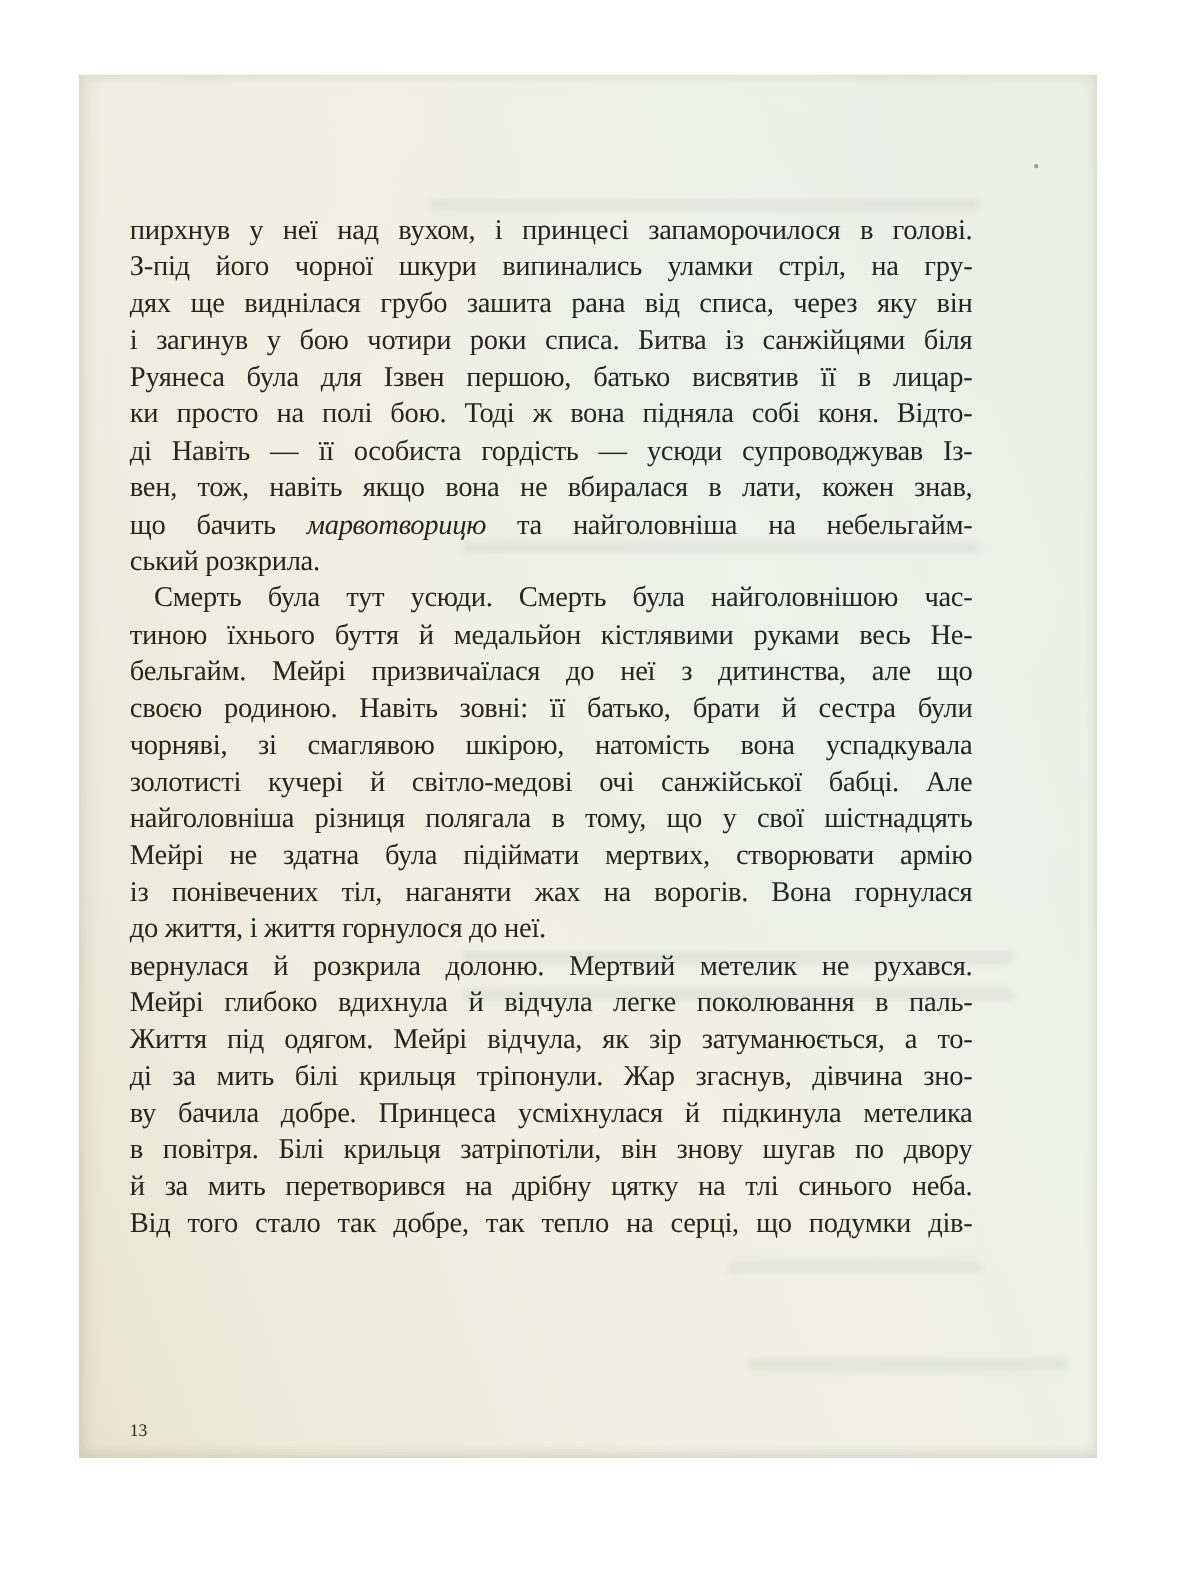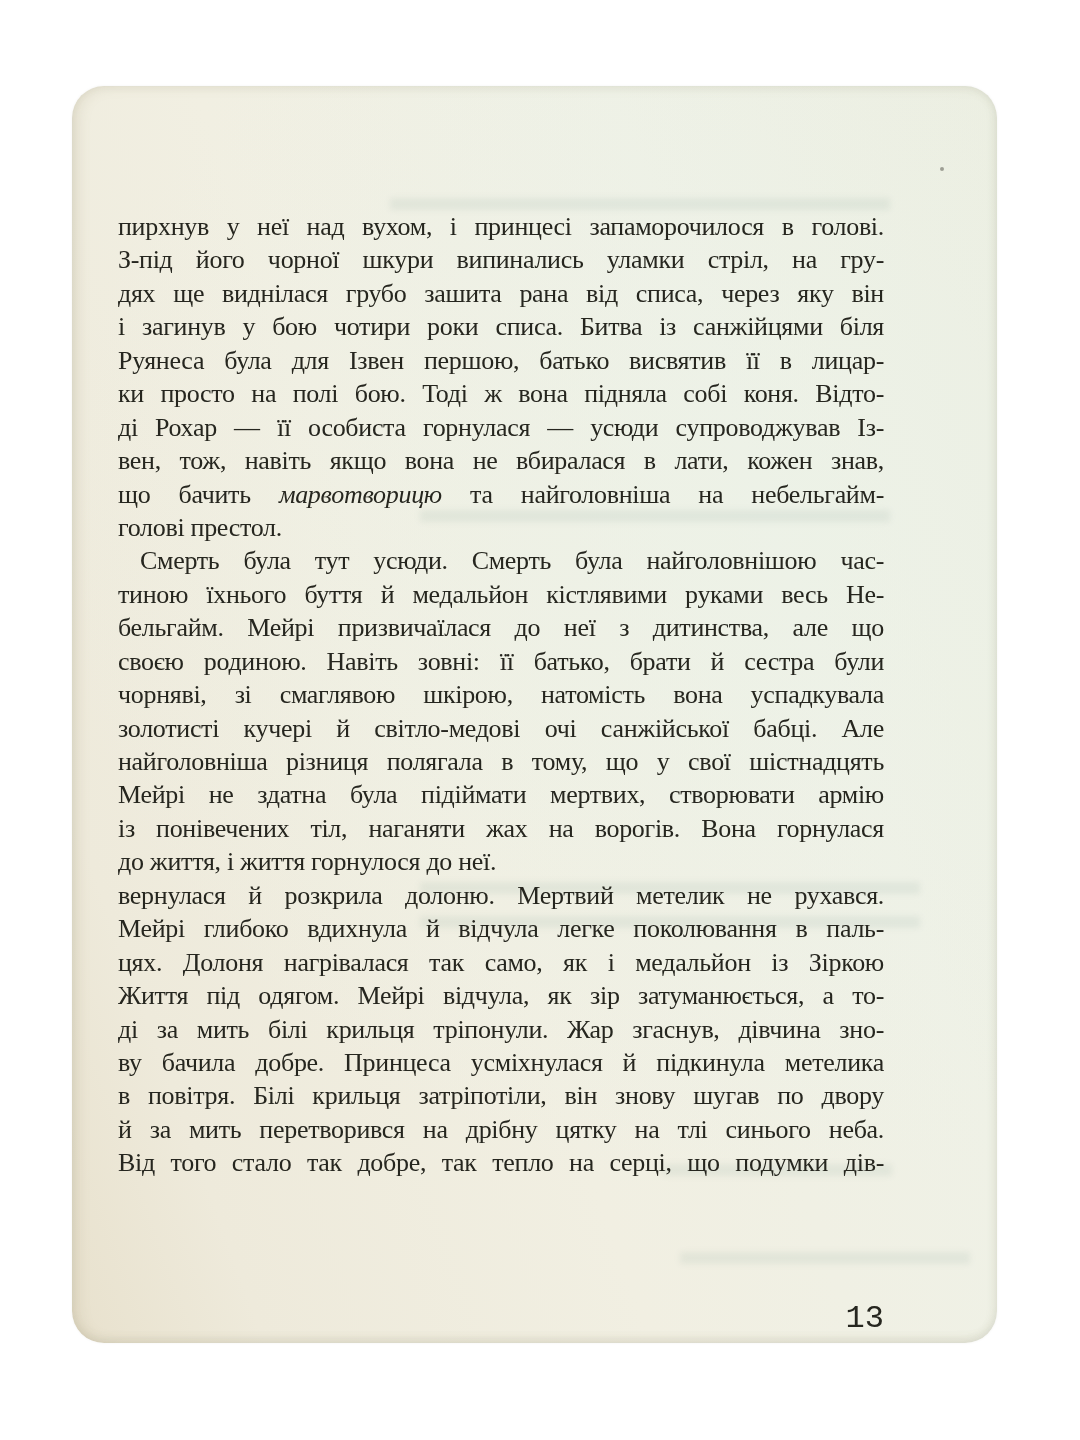--- a/index.html
+++ b/index.html
@@ -14,33 +14,32 @@
   .photo {
     position: relative;
     width: 1080px;
     height: 1440px;
     background: #ffffff;
   }
   
   .page {
     position: absolute;
     left: 72px;
-    top: 86px;
+    top: 68px;
     width: 925px;
     height: 1257px;
     background:
       radial-gradient(130% 90% at 75% 35%, rgba(235,242,232,0.55) 0%, rgba(235,242,232,0) 60%),
       linear-gradient(70deg, #e8e1cd 0%, #eeeadb 14%, #f1efe2 42%, #eff1e6 72%, #ecEEe1 100%);
     background-color: #efeee1;
     box-shadow:
       inset 6px 0 14px rgba(140,125,90,0.14),
       inset -3px 0 10px rgba(120,125,105,0.07),
       inset 0 -4px 10px rgba(130,125,100,0.08),
       0 0 3px rgba(0,0,0,0.05);
-    border-radius: 32px;
   }
   
   .textblock {
     position: absolute;
     left: 46px;
     top: 124px;
     width: 766px;
     color: var(--ink, #26261f);
     font-size: 26px;
     letter-spacing: -0.3px;
@@ -57,24 +56,23 @@
   .line.indent { text-indent: 22px; }
   .it { font-style: italic; }
   
   .pagenum {
     position: absolute;
     left: 46px;
     top: 1219px;
     width: 766px;
     height: 28px;
     line-height: 28px;
-    text-align: right;
-    font-size: 32px;
+    text-align: left;
+    font-size: 16px;
     color: var(--ink, #26261f);
-    font-family: Liberation Mono, monospace;
   }
   
   .st {
     position: absolute;
     background: repeating-linear-gradient(
       to bottom,
       rgba(120,150,138,0.26) 0px, rgba(120,150,138,0.26) 12px,
       rgba(120,150,138,0) 12px, rgba(120,150,138,0) 34px);
     filter: blur(3px);
     opacity: 0.45;
@@ -108,37 +106,36 @@
     <div class="st st4"></div>
     <div class="st st5"></div>
     <div class="speck"></div>
     <div class="textblock">
         <div class="line"><span>пирхнув у неї над вухом, і принцесі запаморочилося в голові.</span></div>
         <div class="line"><span>З-під його чорної шкури випинались уламки стріл, на гру-</span></div>
         <div class="line"><span>дях ще виднілася грубо зашита рана від списа, через яку він</span></div>
         <div class="line"><span>і загинув у бою чотири роки списа. Битва із санжійцями біля</span></div>
         <div class="line"><span>Руянеса була для Ізвен першою, батько висвятив її в лицар-</span></div>
         <div class="line"><span>ки просто на полі бою. Тоді ж вона підняла собі коня. Відто-</span></div>
-        <div class="line"><span>ді Рохар — її особиста горнулася — усюди супроводжував Із-</span></div>
+        <div class="line"><span>ді Навіть — її особиста гордість — усюди супроводжував Із-</span></div>
         <div class="line"><span>вен, тож, навіть якщо вона не вбиралася в лати, кожен знав,</span></div>
         <div class="line"><span>що бачить </span><span class="it">марвотворицю</span><span> та найголовніша на небельгайм-</span></div>
-        <div class="line end"><span>голові престол.</span></div>
+        <div class="line end"><span>ський розкрила.</span></div>
         <div class="line indent"><span>Смерть була тут усюди. Смерть була найголовнішою час-</span></div>
         <div class="line"><span>тиною їхнього буття й медальйон кістлявими руками весь Не-</span></div>
         <div class="line"><span>бельгайм. Мейрі призвичаїлася до неї з дитинства, але що</span></div>
         <div class="line"><span>своєю родиною. Навіть зовні: її батько, брати й сестра були</span></div>
         <div class="line"><span>чорняві, зі смаглявою шкірою, натомість вона успадкувала</span></div>
         <div class="line"><span>золотисті кучері й світло-медові очі санжійської бабці. Але</span></div>
         <div class="line"><span>найголовніша різниця полягала в тому, що у свої шістнадцять</span></div>
         <div class="line"><span>Мейрі не здатна була підіймати мертвих, створювати армію</span></div>
         <div class="line"><span>із понівечених тіл, наганяти жах на ворогів. Вона горнулася</span></div>
         <div class="line end"><span>до життя, і життя горнулося до неї.</span></div>
         <div class="line"><span>вернулася й розкрила долоню. Мертвий метелик не рухався.</span></div>
         <div class="line"><span>Мейрі глибоко вдихнула й відчула легке поколювання в паль-</span></div>
-        <div class="line"><span>цях. Долоня нагрівалася так само, як і медальйон із Зіркою</span></div>
         <div class="line"><span>Життя під одягом. Мейрі відчула, як зір затуманюється, а то-</span></div>
         <div class="line"><span>ді за мить білі крильця тріпонули. Жар згаснув, дівчина зно-</span></div>
         <div class="line"><span>ву бачила добре. Принцеса усміхнулася й підкинула метелика</span></div>
         <div class="line"><span>в повітря. Білі крильця затріпотіли, він знову шугав по двору</span></div>
         <div class="line"><span>й за мить перетворився на дрібну цятку на тлі синього неба.</span></div>
         <div class="line"><span>Від того стало так добре, так тепло на серці, що подумки дів-</span></div>
       </div>
     <div class="pagenum">13</div>
   </div>
 </div>

